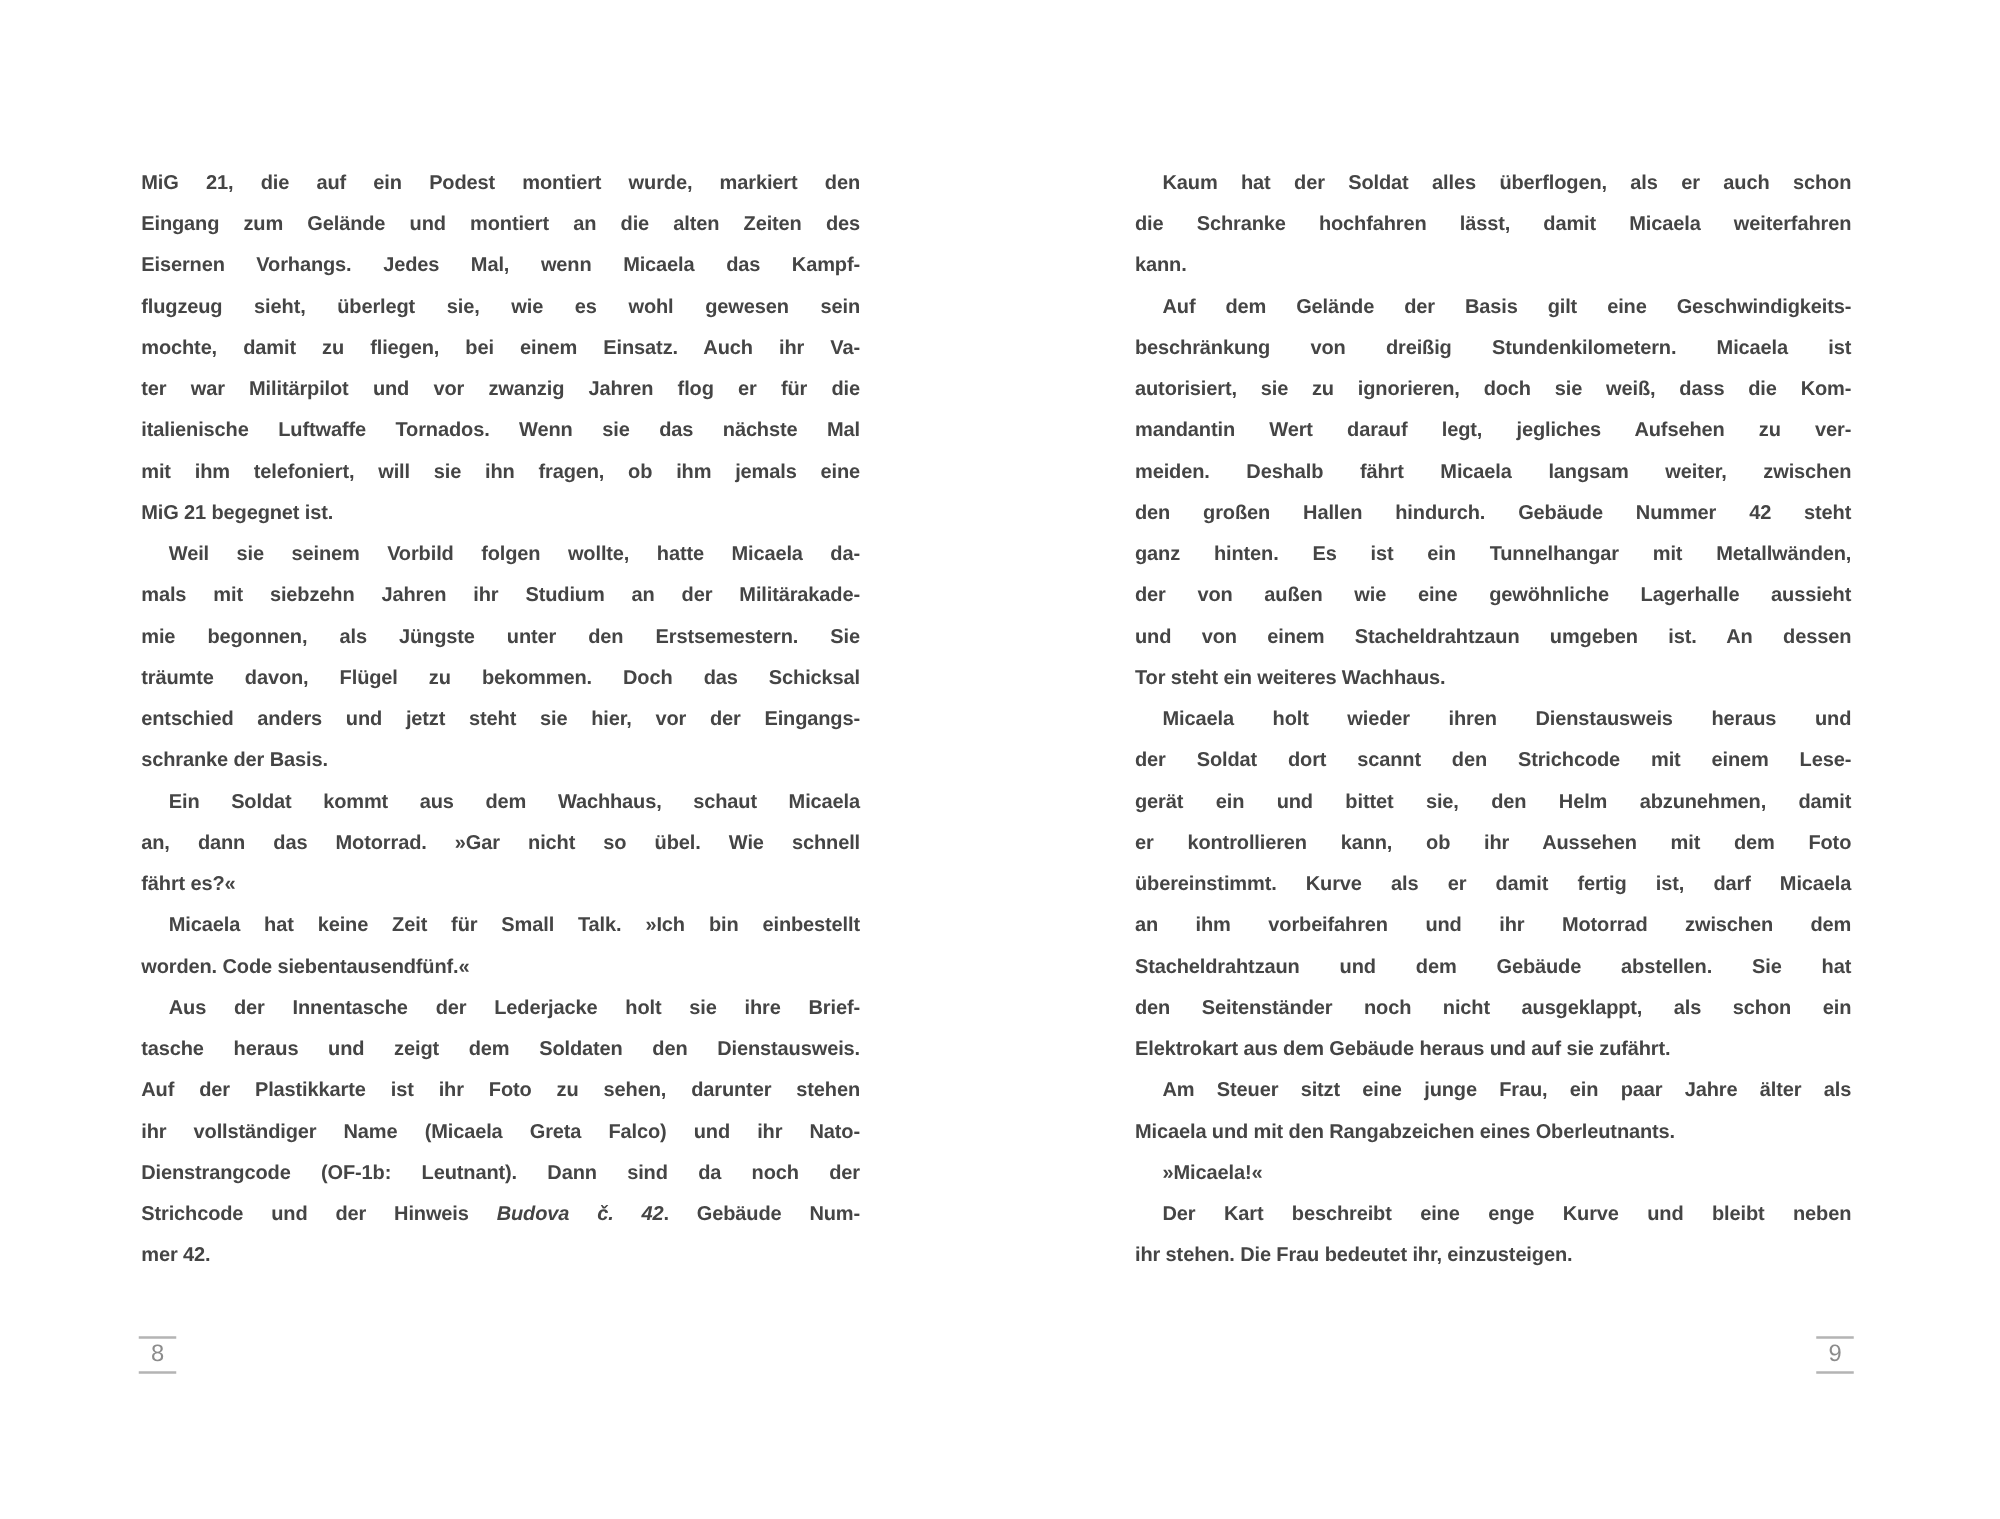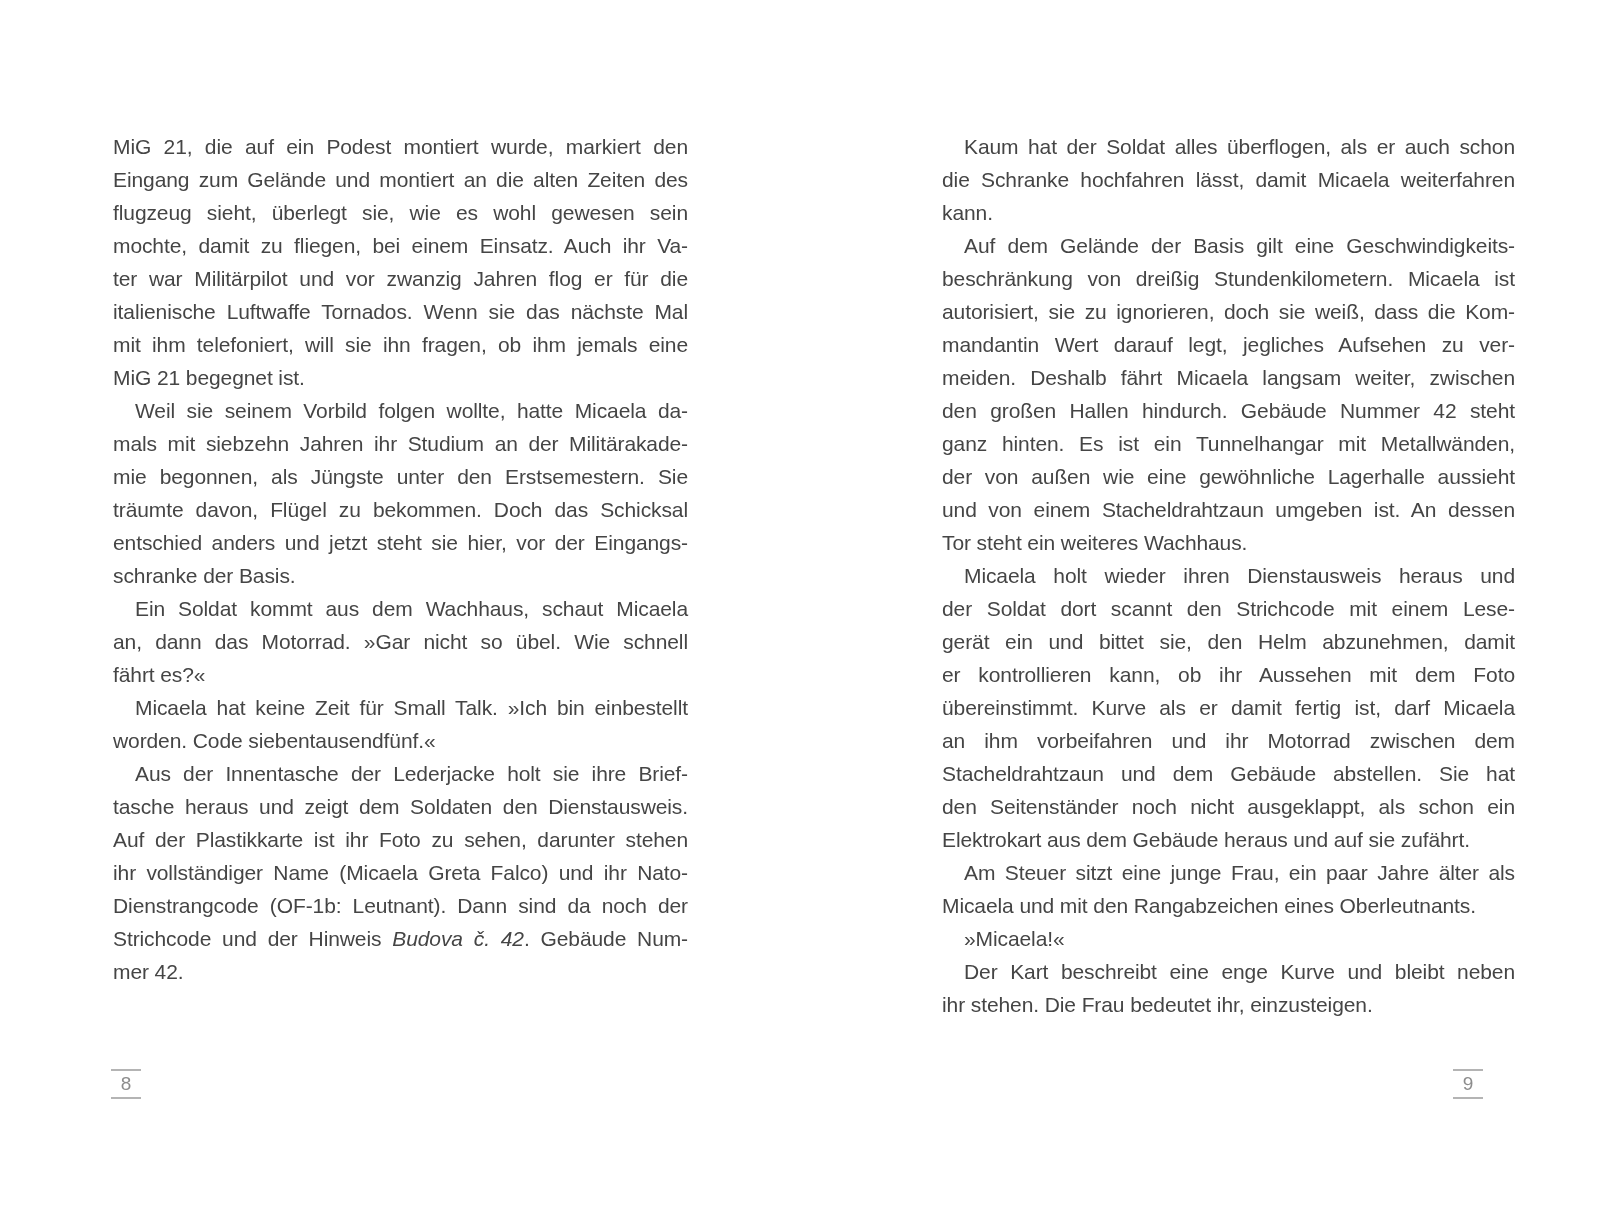--- a/index.html
+++ b/index.html
@@ -12,27 +12,27 @@
     width: 1600px;
     height: 1215px;
     background: var(--page-bg, #ffffff);
     font-family: "Liberation Sans", sans-serif;
     color: var(--text-color, #454545);
     overflow: hidden;
   }
   .text-column {
     position: absolute;
     top: 130px;
-    font-size: 21px;
+    font-size: 16px;
     line-height: 33px;
     letter-spacing: -0.1px;
-    font-weight: 400;
+    font-weight: 700;
   }
   .text-column.left-col  { left: 113px; width: 575px; }
-  .text-column.right-col { left: 942px; width: 573px; }
+  .text-column.right-col { left: 908px; width: 573px; }
   .paragraph { margin: 0; padding: 0; }
   .line { height: 33px; white-space: normal; }
   .line.j {
     text-align: justify;
     text-align-last: justify;
   }
   .line.last {
     text-align: right;
     text-align-last: left;
   }
@@ -59,20 +59,21 @@
 </style>
 </head>
 <body>
 
 <div class="spread">
 
   <div class="text-column left-col">
       <div class="paragraph">
         <div class="line j">MiG 21, die auf ein Podest montiert wurde, markiert den</div>
         <div class="line j">Eingang zum Gelände und montiert an die alten Zeiten des</div>
+        <div class="line j">Eisernen Vorhangs. Jedes Mal, wenn Micaela das Kampf-</div>
         <div class="line j">flugzeug sieht, überlegt sie, wie es wohl gewesen sein</div>
         <div class="line j">mochte, damit zu fliegen, bei einem Einsatz. Auch ihr Va-</div>
         <div class="line j">ter war Militärpilot und vor zwanzig Jahren flog er für die</div>
         <div class="line j">italienische Luftwaffe Tornados. Wenn sie das nächste Mal</div>
         <div class="line j">mit ihm telefoniert, will sie ihn fragen, ob ihm jemals eine</div>
         <div class="line last">MiG 21 begegnet ist.</div>
       </div>
       <div class="paragraph">
         <div class="line j indent">Weil sie seinem Vorbild folgen wollte, hatte Micaela da-</div>
         <div class="line j">mals mit siebzehn Jahren ihr Studium an der Militärakade-</div>

